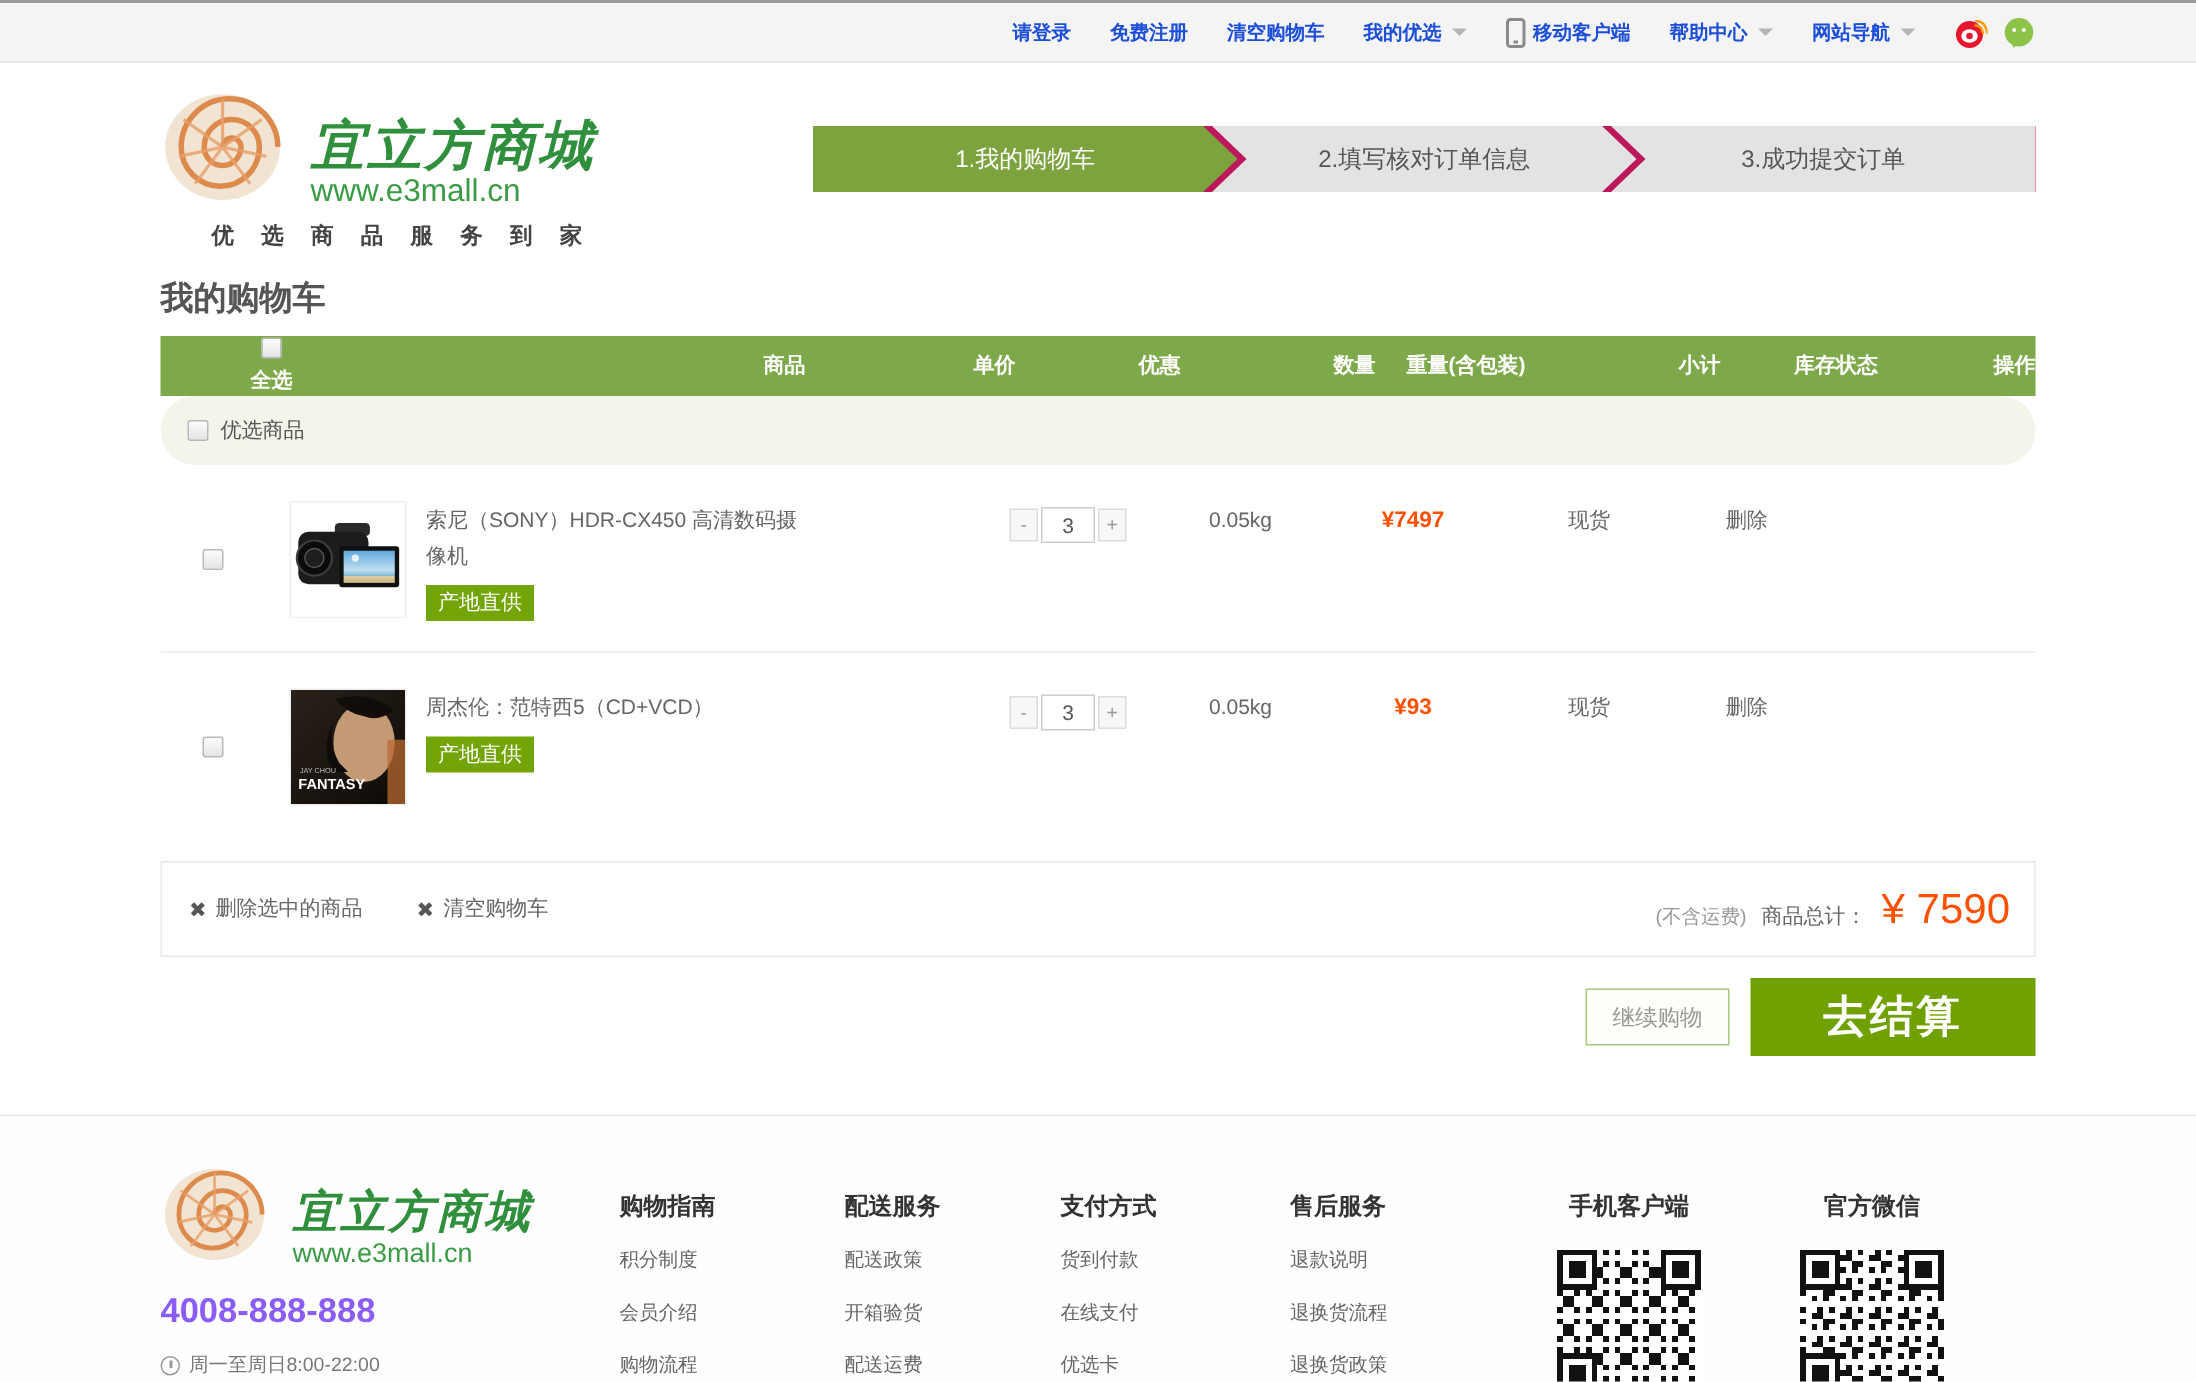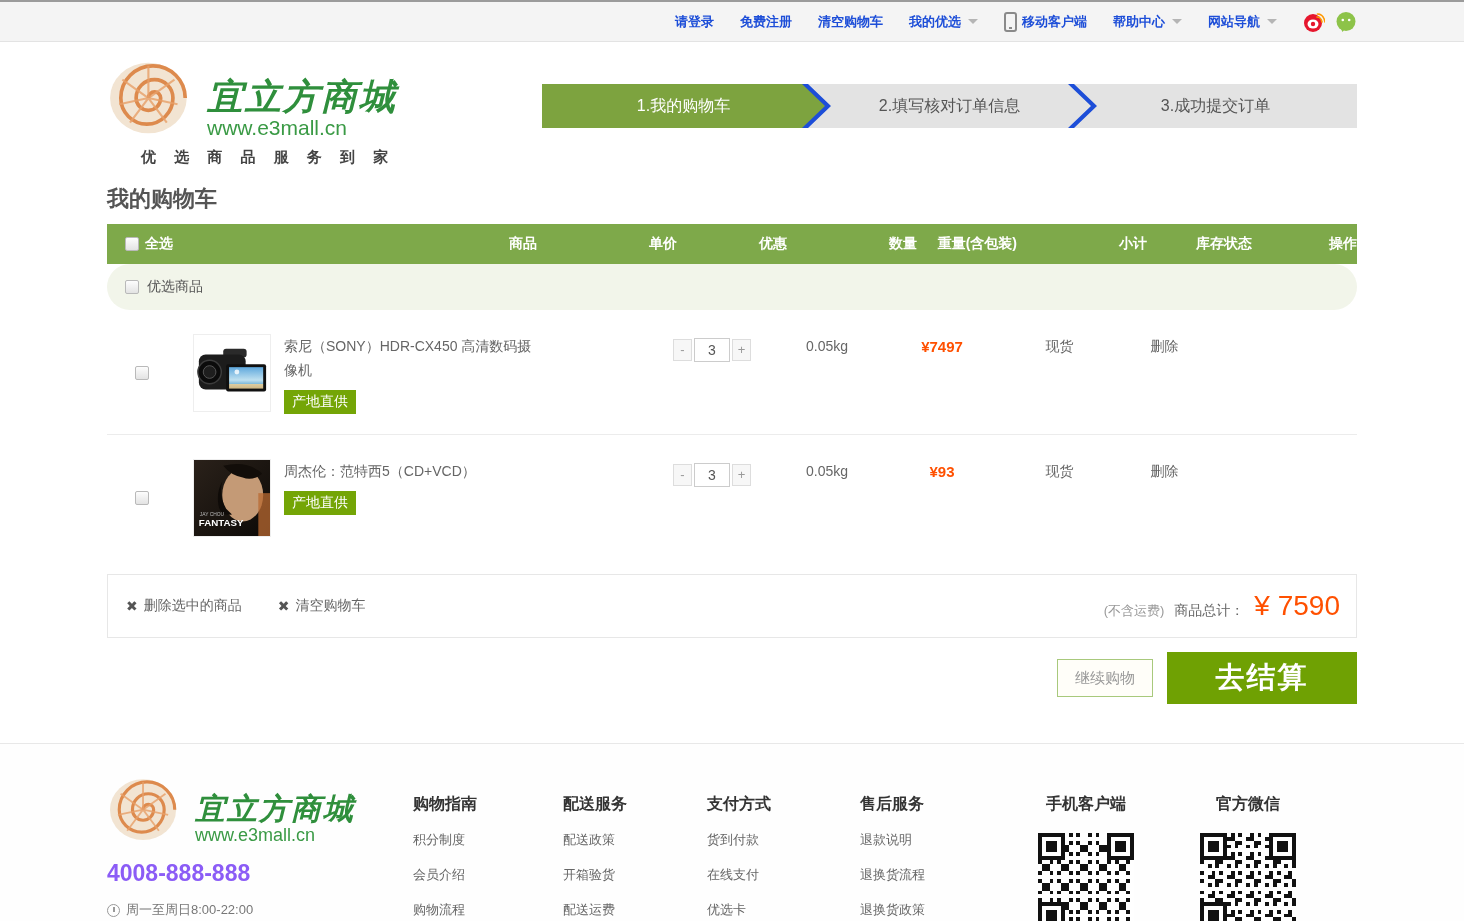--- a/index.html
+++ b/index.html
@@ -25,35 +25,35 @@
   .header { height:128px; background:#fff; }
   .header-inner { display:flex; align-items:center; height:100%; }
   .logo-block { padding-top:6px; }
   .logo-top { display:flex; align-items:flex-end; }
   .logo-text { margin-left:8px; line-height:1; }
   .logo-title { font-size:36px; font-weight:bold; color:#2f8f3c; letter-spacing:2px;
     font-family:"Liberation Serif","DejaVu Serif",serif; font-style:italic; }
   .logo-url { font-size:21px; color:#3a9a45; font-weight:normal; margin-top:2px; }
   .logo-slogan { margin-top:10px; margin-left:34px; font-size:15px; font-weight:bold;
     color:#444; letter-spacing:7px; }
-  .steps { margin-left:auto; width:815px; height:44px; display:flex; background:#1d4ed8; }
+  .steps { margin-left:auto; width:815px; height:44px; display:flex; background:#be185d; }
   .step { flex:1; display:flex; align-items:center; justify-content:center;
     font-size:16px; background:#e3e3e3; color:#555;
     clip-path:polygon(0 0, calc(100% - 23px) 0, 100% 50%, calc(100% - 23px) 100%, 0 100%, 23px 50%); }
   .step.first { clip-path:polygon(0 0, calc(100% - 23px) 0, 100% 50%, calc(100% - 23px) 100%, 0 100%); }
   .step.last { clip-path:polygon(0 0, 100% 0, 100% 100%, 0 100%, 23px 50%); }
   .step + .step { margin-left:-17px; }
   .step.active { background:#7da33f; color:#fff; }
 
   
   .page-title { font-size:22px; font-weight:bold; color:#555; margin:14px 0 10px; }
   .thead { display:flex; align-items:center; height:40px; background:#7ea94a; color:#fff;
     font-size:14px; font-weight:bold; }
   .th { text-align:right; }
-  .th-select { width:130px; display:flex; align-items:center; padding-left:18px; gap:6px; text-align:left; }
+  .th-select { width:130px; display:flex; align-items:center; padding-left:18px; gap:6px; text-align:left;flex-direction:column; }
   .th-product { width:300px; }
   .w-price{width:140px;} .w-disc{width:110px;} .w-qty{width:130px;} .w-weight{width:100px;}
   .w-sub{width:130px;} .w-stock{width:105px;} .w-act{width:105px;}
   .group-row { height:46px; background:#f2f5ea; display:flex; align-items:center;
     padding-left:18px; gap:8px; font-size:14px; color:#555;border-radius:23px; }
   input[type=checkbox] { appearance:none; -webkit-appearance:none; width:14px; height:14px;
     border:1px solid #b9b9b9; border-radius:2px; background:linear-gradient(#fdfdfd,#e3e3e3);
     cursor:pointer; }
   .item-row { display:flex; min-height:124px; padding-top:24px; }
   .item-row + .item-row { border-top:1px solid #ececec; min-height:128px; }

